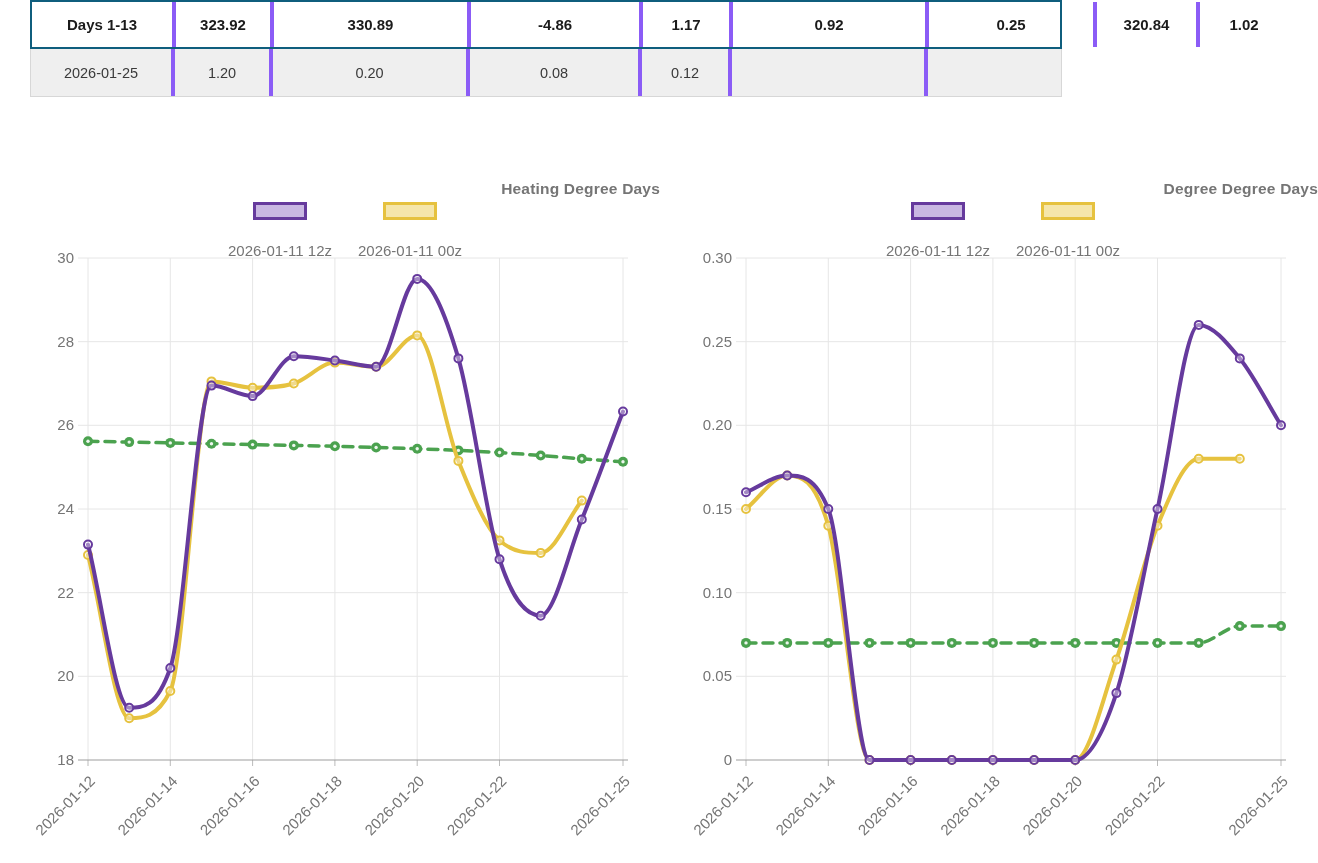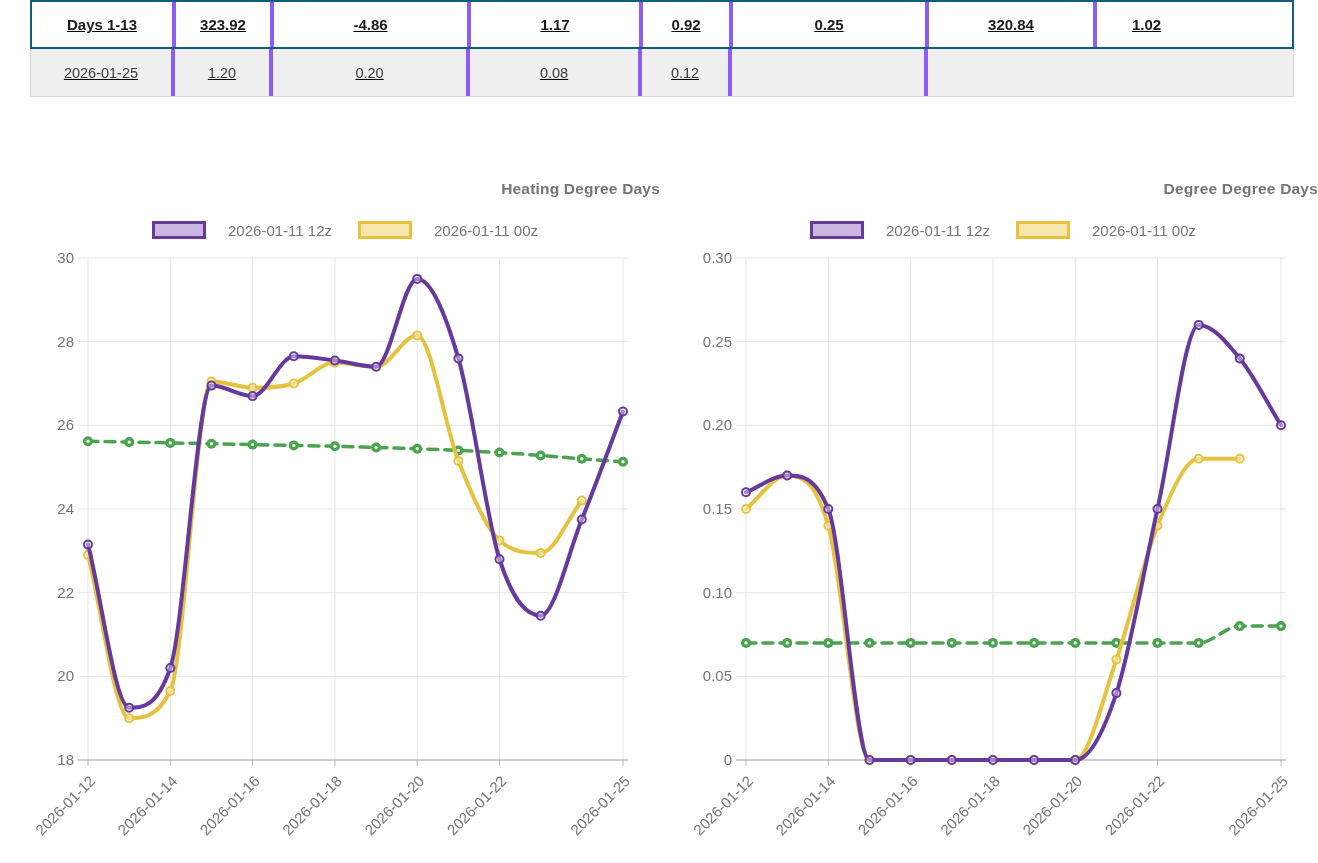--- a/index.html
+++ b/index.html
@@ -1,50 +1,51 @@
 <!DOCTYPE html>
 <html style="--accent: #0f5e7d;"><head>
 <meta charset="utf-8">
 <style>
   :root{ --accent:#0f5e7d; --grid:#e6e6e6; --axis:#9e9e9e; --txt:#757575; }
   html,body{margin:0;padding:0;background:#fff;}
   .stage{position:relative;width:1318px;height:863px;overflow:hidden;
          font-family:"Liberation Sans",sans-serif;background:#fff;}
 
   
-  .ftable{position:absolute;left:30px;top:0;width:1264px;text-decoration:underline;}
+  .ftable{position:absolute;left:30px;top:0;width:1032px;}
   .trow{display:grid;grid-template-columns:140px 98px 197px 172px 90px 196px 168px 103px 92px;box-sizing:border-box;}
   .trow1{border:2px solid var(--accent);background:#fff;}
   .trow2{border:1px solid #d7d7d7;border-top:none;background:#efefef;}
   .tcell{height:46px;display:flex;align-items:center;justify-content:center;
          font-size:15px;color:#333;border-left:4px solid #8b5cf6;box-sizing:border-box;}
   .trow .tcell:first-child{border-left:none;}
   .trow1 .tcell{font-weight:700;color:#1b1b1b;height:45px;}
   .trow2 .tcell{font-size:14.5px;color:#3a3a3a;height:47px;}
 
   
   .chart-panel{position:absolute;top:170px;width:630px;}
   .chart-title{margin:0;padding-top:10px;height:22px;text-align:right;
                font-size:15.5px;font-weight:700;color:var(--txt);letter-spacing:.2px;}
   .legend{margin-top:16px;height:24px;display:flex;justify-content:center;
           align-items:center;gap:26px;}
-  .legend-item{display:flex;align-items:center;gap:22px;cursor:pointer;}
+  .legend-item{display:flex;align-items:center;gap:22px;cursor:pointer;flex-direction:column;}
   .legend-swatch{display:inline-block;width:48px;height:12px;border:3px solid #888;background:#ddd;}
   .legend-label{font-size:15px;color:var(--txt);}
   .plot{display:block;margin-top:6px;}
 </style>
 </head>
 <body>
 
 <div class="stage">
 
   <div class="ftable">
     <div class="trow trow1">
       <div class="tcell">Days 1-13</div>
       <div class="tcell">323.92</div>
+      <div class="tcell">330.89</div>
       <div class="tcell">-4.86</div>
       <div class="tcell">1.17</div>
       <div class="tcell">0.92</div>
       <div class="tcell">0.25</div>
       <div class="tcell">320.84</div>
       <div class="tcell">1.02</div>
     </div>
     <div class="trow trow2">
       <div class="tcell">2026-01-25</div>
       <div class="tcell">1.20</div>

